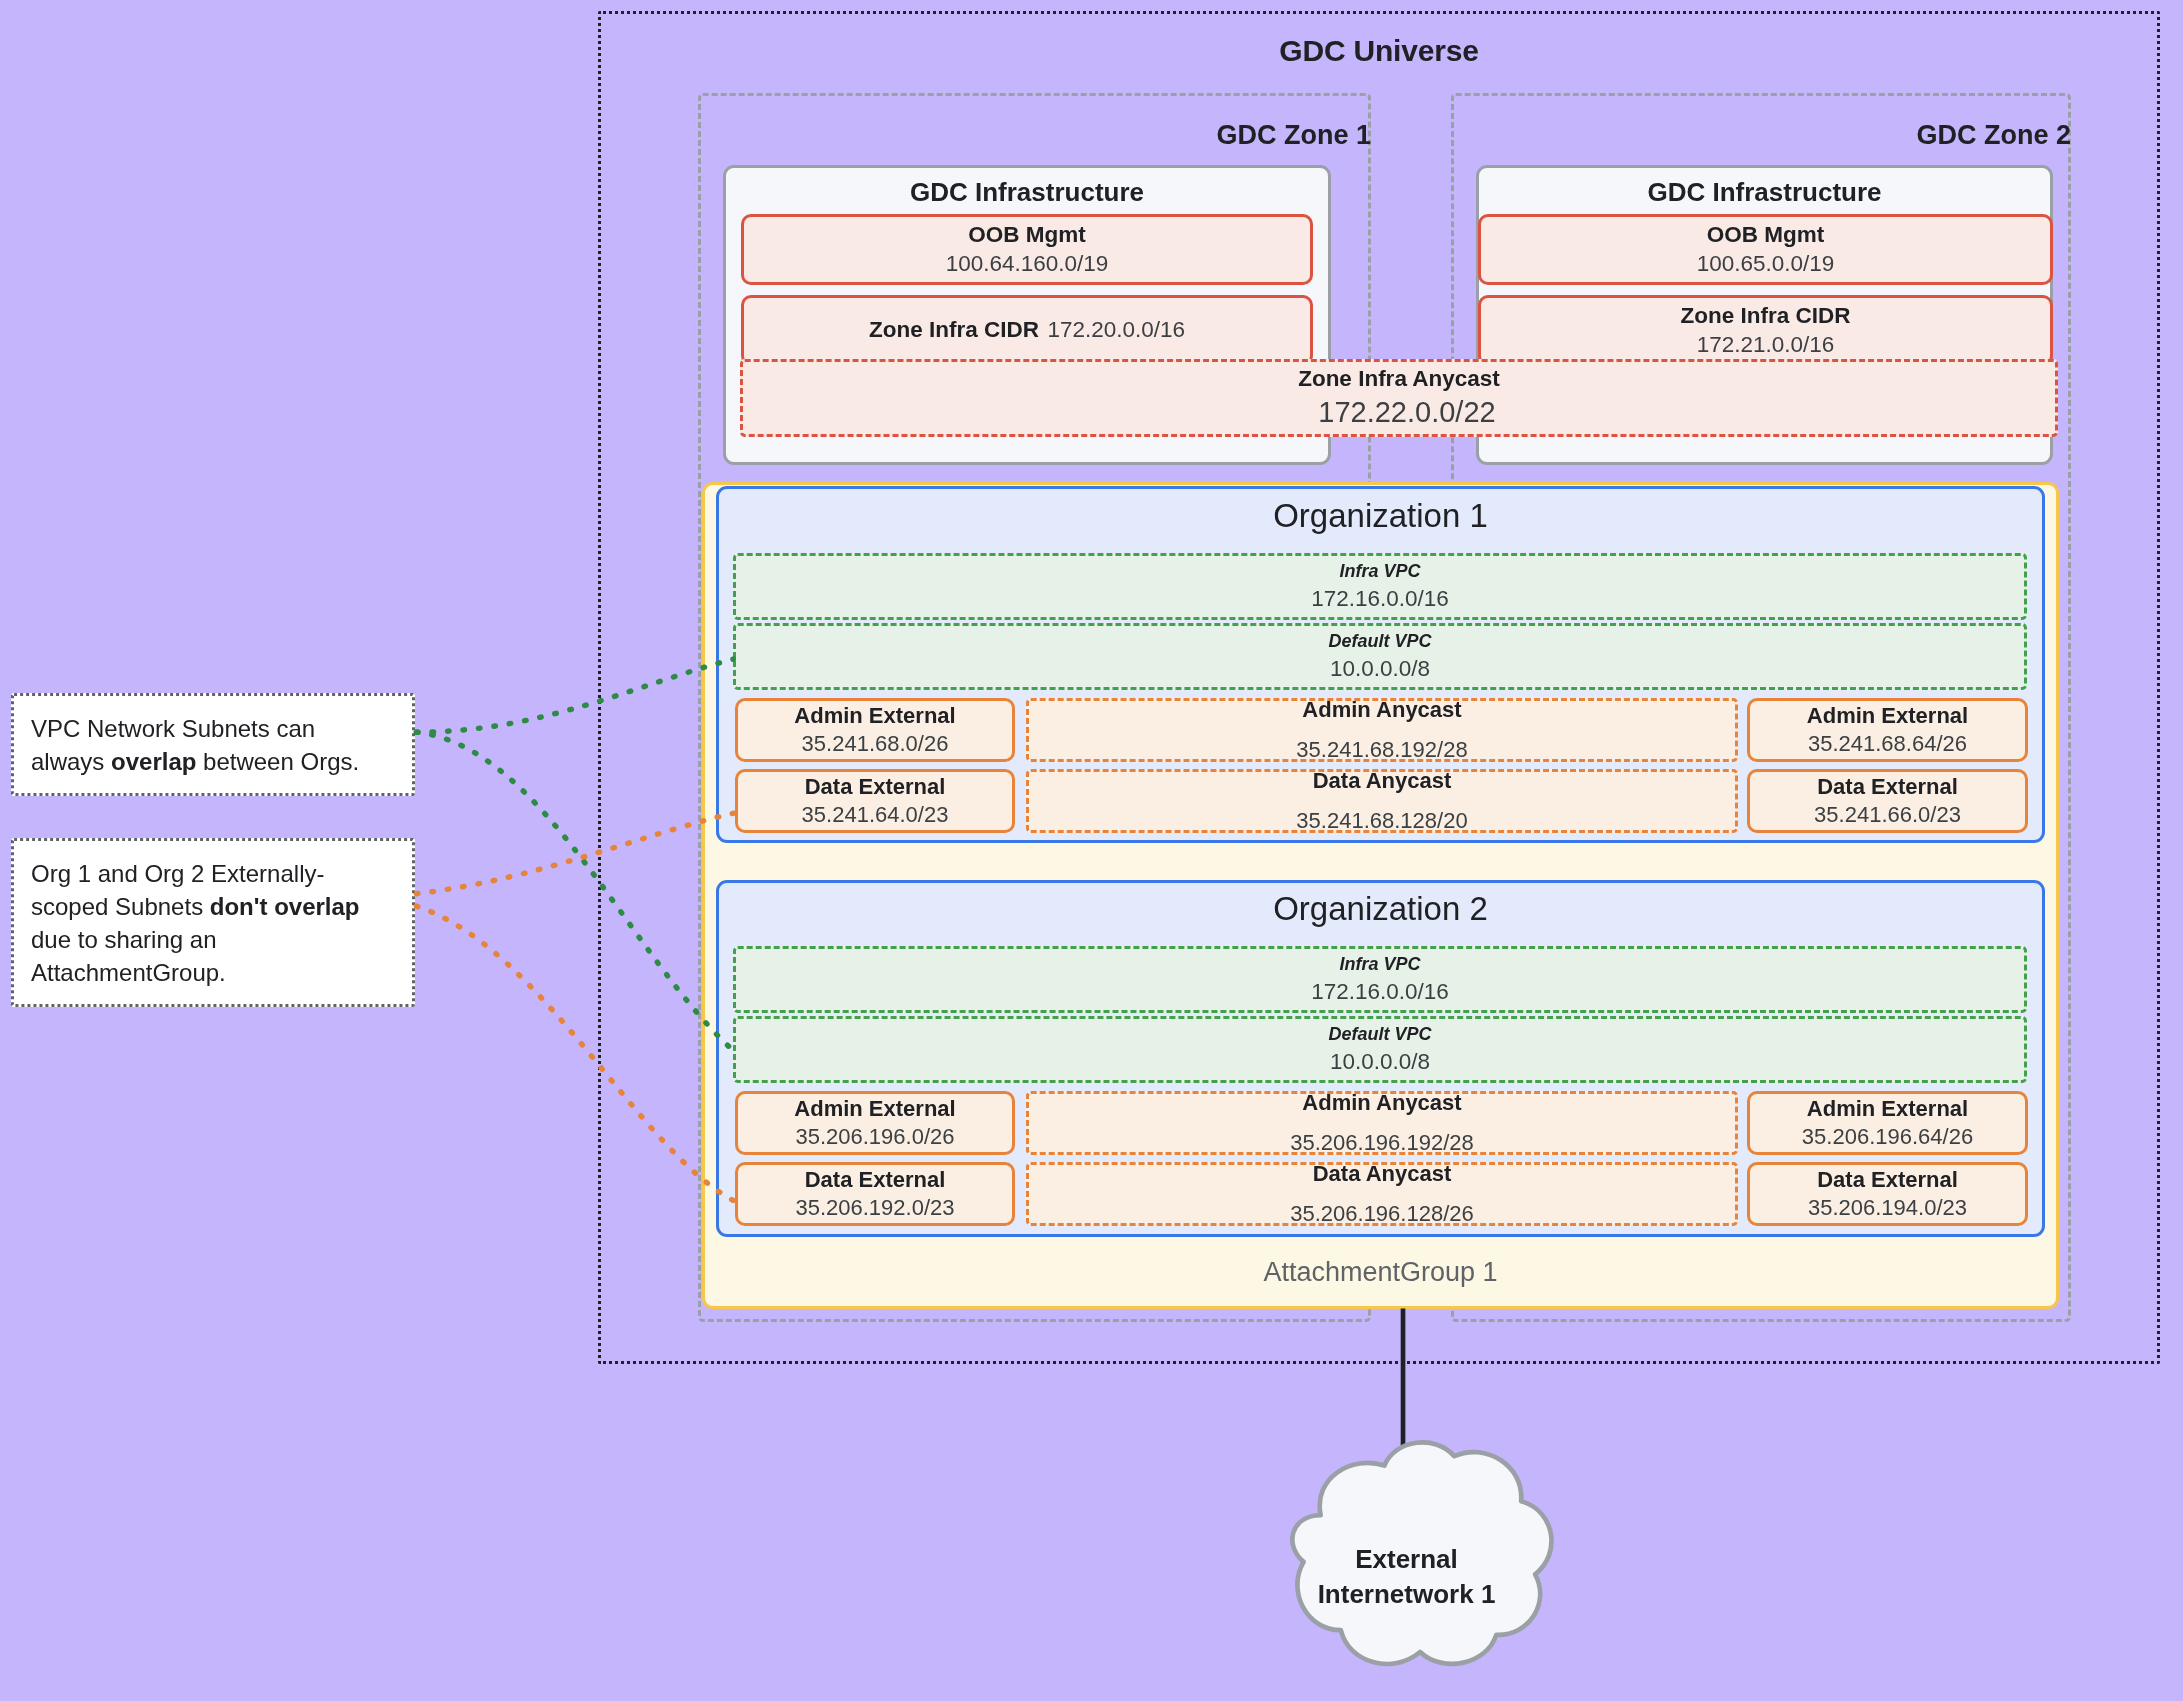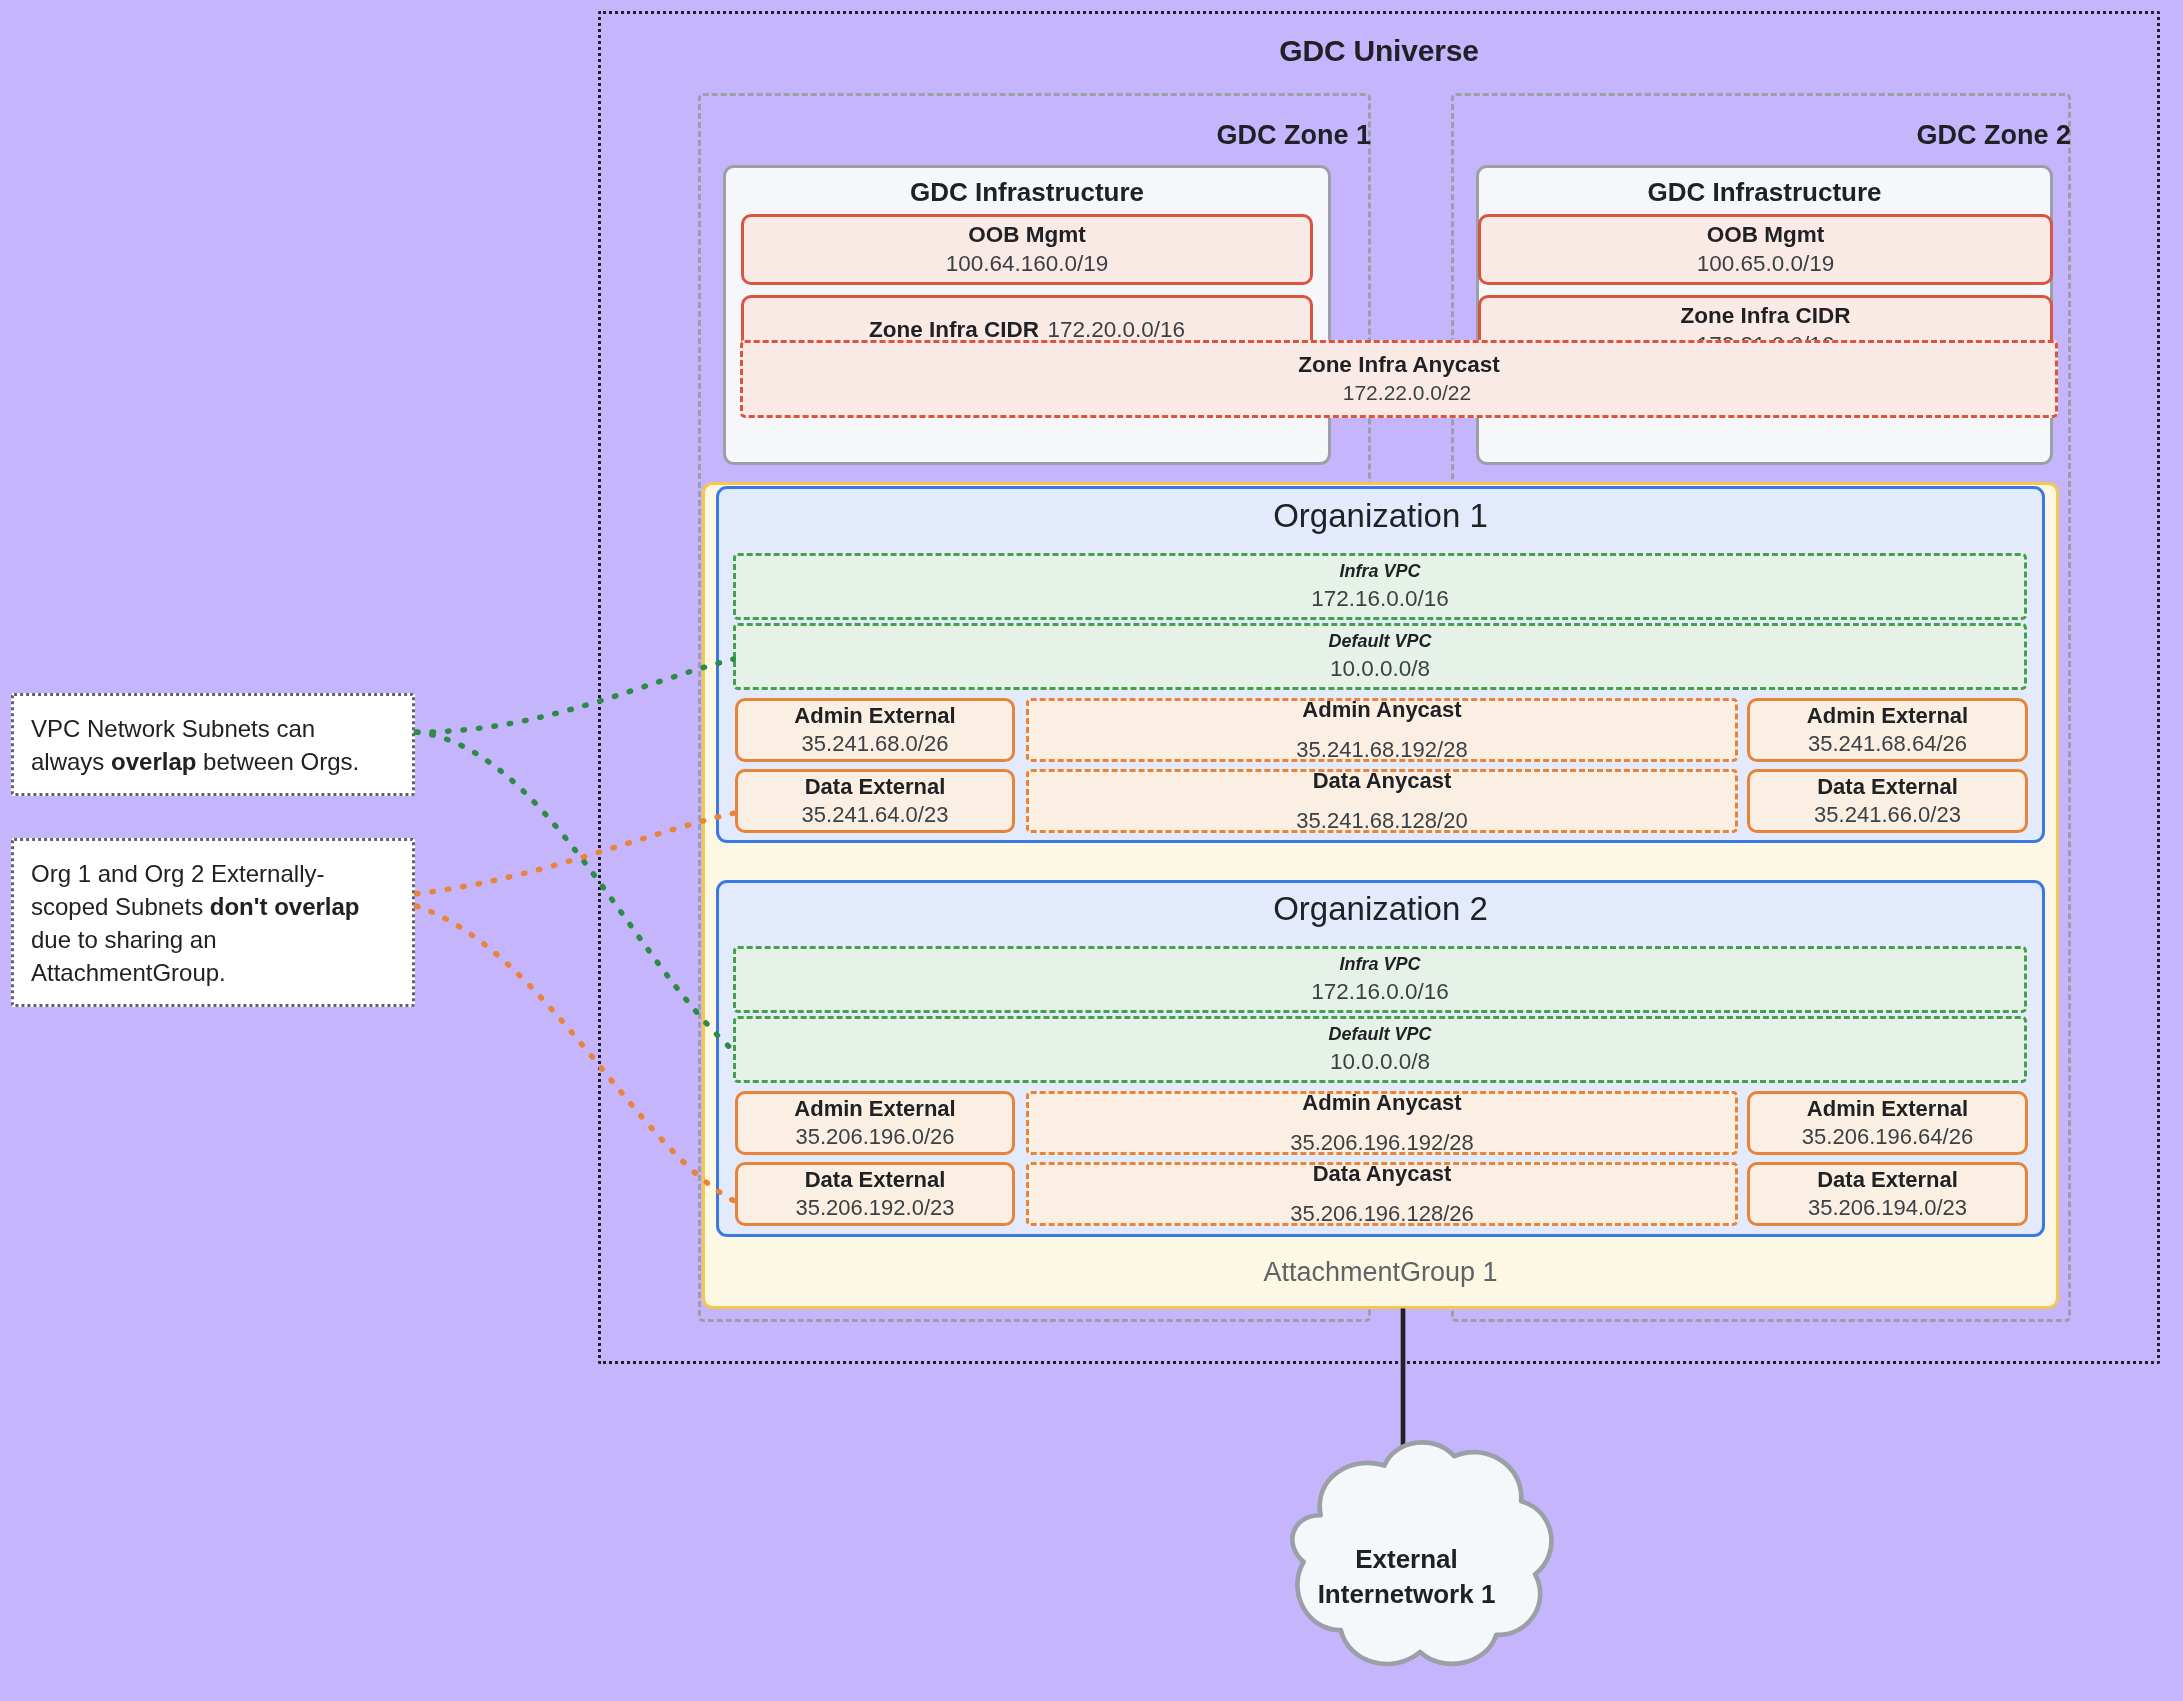--- a/index.html
+++ b/index.html
@@ -72,30 +72,30 @@
   .redbox .t1{ font-size:22.5px; font-weight:bold; color:#202124; }
   .redbox .t2{ font-size:22.5px; color:#3c4043; }
   .redbox.inline-row{ flex-direction:row; gap:8.5px; }
 
   .oob1{ left:741px; top:214px; width:572px; height:71px; }
   .cidr1{ left:741px; top:295px; width:572px; height:71px; }
   .oob2{ left:1478px; top:214px; width:575px; height:71px; }
   .cidr2{ left:1478px; top:295px; width:575px; height:71px; }
 
   .anycast-infra{
-    left:740px; top:340px; width:1318px; height:78px;
+    left:740px; top:359px; width:1318px; height:78px;
     background:#faeae6;
     border:3.9px dashed #db5442;
     border-radius:4.7px;
     display:flex; flex-direction:column;
     align-items:center; justify-content:center;
     text-align:center; line-height:1.28;
   }
   .anycast-infra .t1{ font-size:22.5px; font-weight:bold; color:#202124; }
-  .anycast-infra .t2{ font-size:21px; color:#3c4043;margin-left:16px; }
+  .anycast-infra .t2{ font-size:29px; color:#3c4043;margin-left:16px; }
 
   
   .attach{
     left:702px; top:482px; width:1357px; height:827px;
     background:#fdf8e4;
     border:3.9px solid #f5c84c;
     border-radius:11px;
   }
   .attach-label{
     left:702px; top:1257px; width:1357px;

